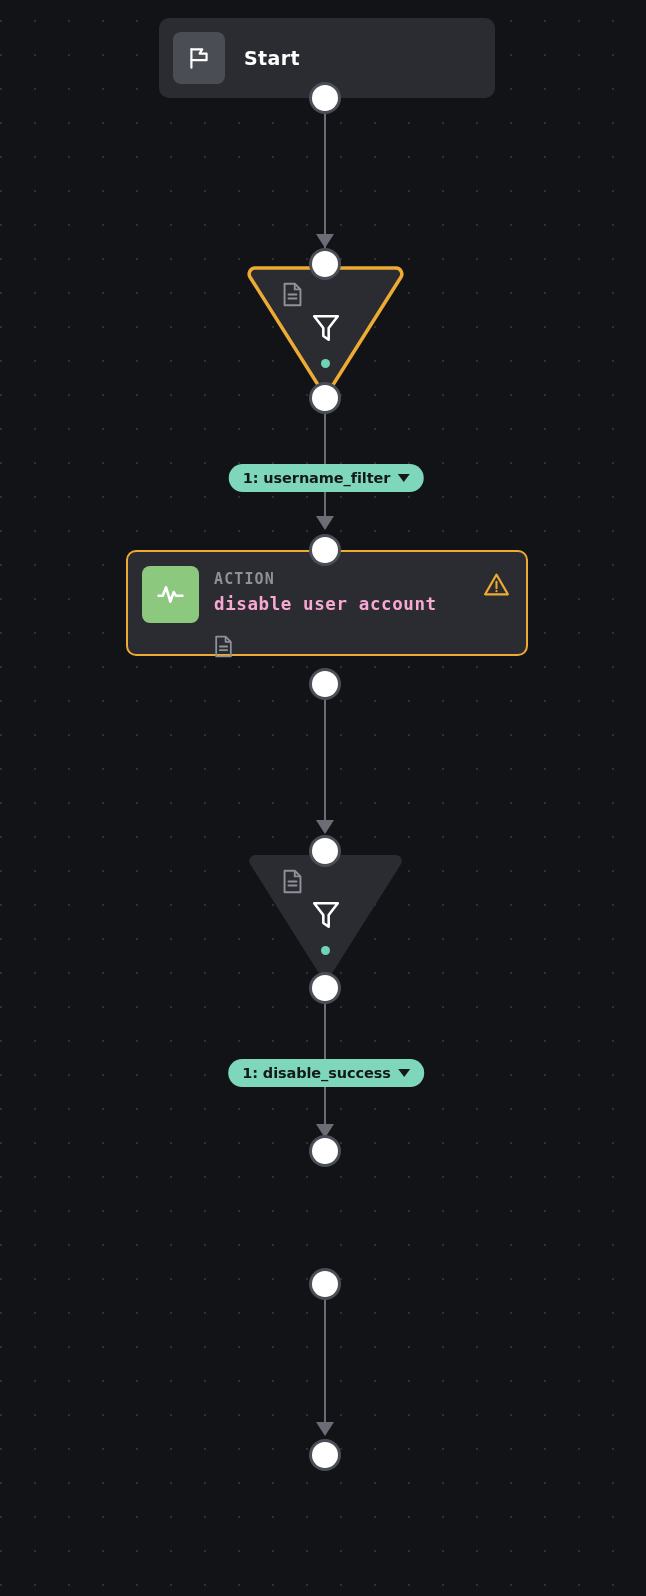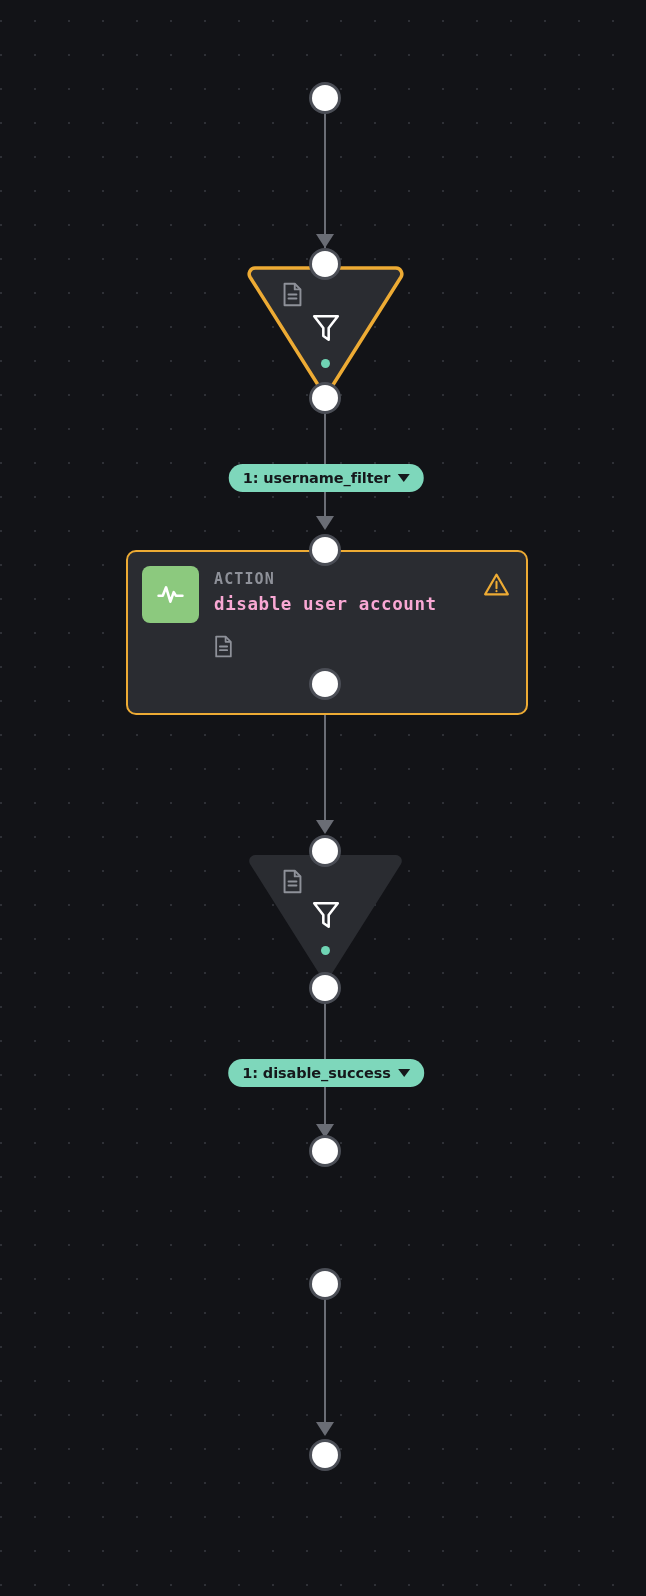--- a/index.html
+++ b/index.html
@@ -80,21 +80,21 @@
     font-size: 19px;
     font-weight: bold;
     color: #ffffff;
     letter-spacing: 0.4px;
   }
 
   
   .task {
     left: 126px;
     width: 402px;
-    height: 165px;
+    height: 106px;
     padding: 14px;
   }
   .task .tile {
     position: absolute;
     left: 14px; top: 14px;
     width: 57px; height: 57px;
     border-radius: 8px;
     display: flex; align-items: center; justify-content: center;
   }
   .task .kind {
@@ -195,20 +195,29 @@
 
   <div class="edge" style="top:684px;height:148px;"></div>
   <div class="arrow" style="top:820px;"></div>
 
   <div class="edge" style="top:988px;height:148px;"></div>
   <div class="arrow" style="top:1124px;"></div>
 
   <div class="edge" style="top:1284px;height:150px;"></div>
   <div class="arrow" style="top:1422px;"></div>
 
+  <div class="node terminal" style="top:18px;">
+    <div class="badge-icon">
+      <svg width="26" height="26" viewBox="0 0 24 24" fill="none" stroke="#ffffff" stroke-width="2" stroke-linecap="round" stroke-linejoin="round">
+        <path d="M5 21V4"></path>
+          <path d="M5 4h10l-2.5 4H19v6H5"></path>
+      </svg>
+    </div>
+    <div class="term-label">Start</div>
+  </div>
   <div class="handle" style="top:98px;"></div>
 
   <div class="filter-node" style="top:264px;">
     <svg class="tri-svg" viewBox="0 0 161 131">
       <path d="M10 4 H151 A6 6 0 0 1 156 13 L86 124 A6 6 0 0 1 75 124 L5 13 A6 6 0 0 1 10 4 Z" fill="#2a2c31" stroke="#edab34" stroke-width="3.5" stroke-linejoin="round"></path>
     </svg>
     <span class="f-doc">
       <svg width="21" height="25" viewBox="0 0 18 22" fill="none" stroke="#8e9199" stroke-width="1.7" stroke-linejoin="round">
         <path d="M2 1.5h9l5 5v14H2z"></path>
           <path d="M11 1.5v5h5"></path>

